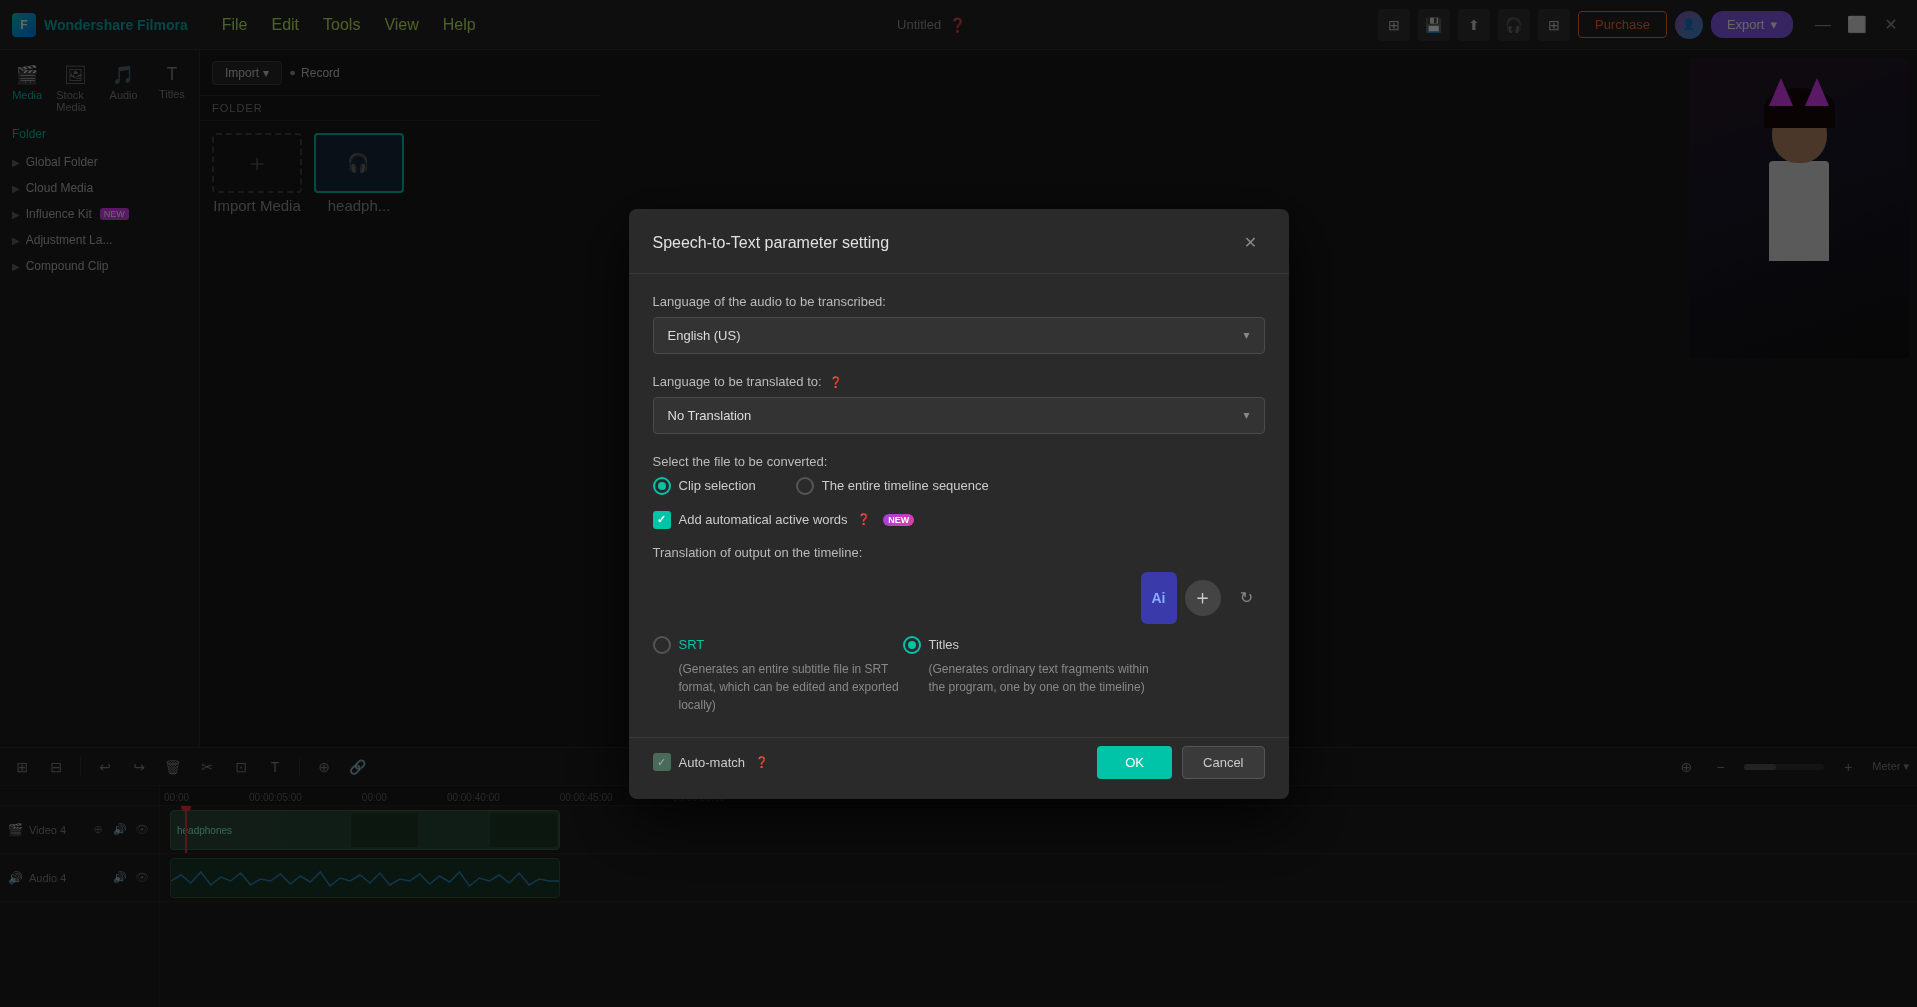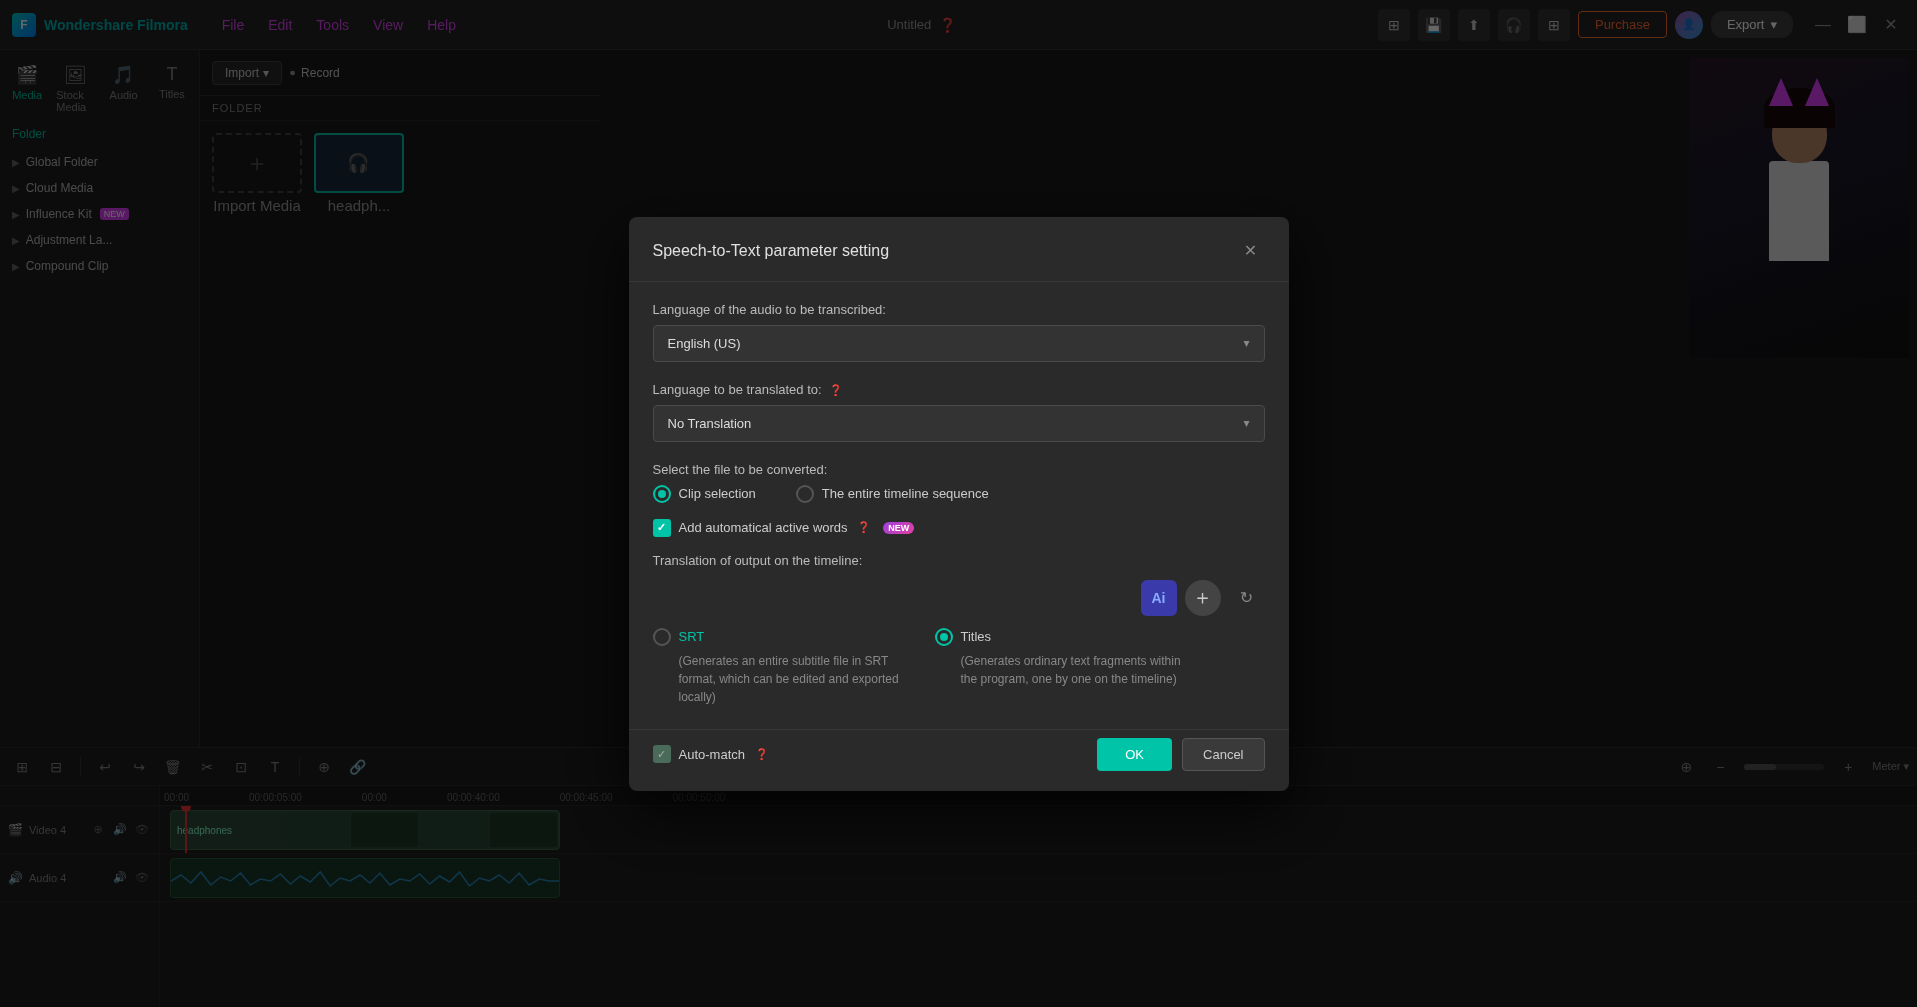--- a/index.html
+++ b/index.html
@@ -41,22 +41,22 @@
       justify-content: center;
       font-size: 12px;
       color: white;
     }
     .menu-items {
       display: flex;
       gap: 4px;
       margin-left: 8px;
     }
     .menu-item {
-      color: #d946ef;
-      font-size: 14px;
+      color: #bef264;
+      font-size: 16px;
       padding: 4px 10px;
       cursor: pointer;
       border-radius: 4px;
     }
     .top-bar-center {
       flex: 1;
       display: flex;
       justify-content: center;
       align-items: center;
       gap: 8px;
@@ -94,21 +94,21 @@
       height: 28px;
       border-radius: 50%;
       background: linear-gradient(135deg, #9b59b6, #3498db);
       display: flex;
       align-items: center;
       justify-content: center;
       font-size: 11px;
       color: white;
     }
     .export-btn {
-      background: #404040;
+      background: #8b5cf6;
       color: white;
       border: none;
       padding: 6px 16px;
       border-radius: 12px;
       font-size: 13px;
       cursor: pointer;
       display: flex;
       align-items: center;
       gap: 6px;
     }
@@ -654,21 +654,20 @@
       font-weight: bold;
       margin-left: 4px;
     }
     .section-title {
       font-size: 13px;
       color: #bbb;
       margin-bottom: 12px;
     }
     .output-options {
       display: flex;
-      gap: 32px;
       margin-bottom: 3px;
     }
     .output-option {
       display: flex;
       flex-direction: column;
       gap: 6px;
       max-width: 250px;
     }
     .output-radio-row {
       display: flex;
@@ -684,21 +683,21 @@
 
     .dialog-icons-row {
       display: flex;
       align-items: center;
       justify-content: flex-end;
       gap: 8px;
       padding: 0 0 12px;
     }
     .ai-badge {
       width: 36px;
-      height: 36px;
+      height: 52px;
       background: #3a3aaa;
       border-radius: 6px;
       display: flex;
       align-items: center;
       justify-content: center;
       color: #8af;
       font-size: 14px;
       font-weight: bold;
     }
     .add-circle {

